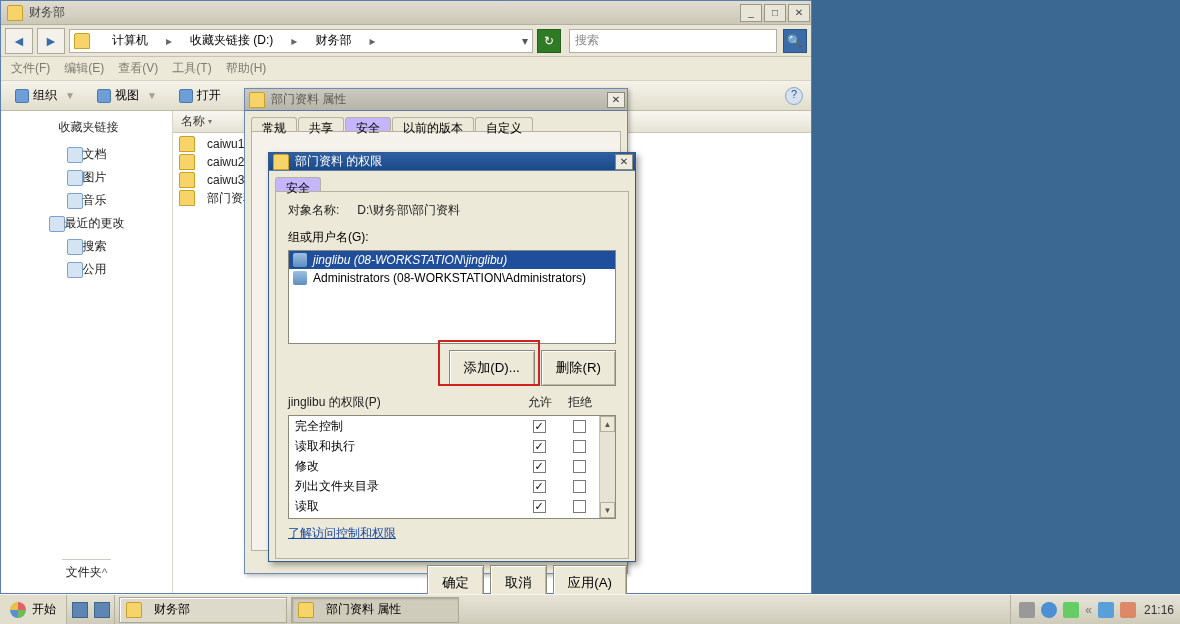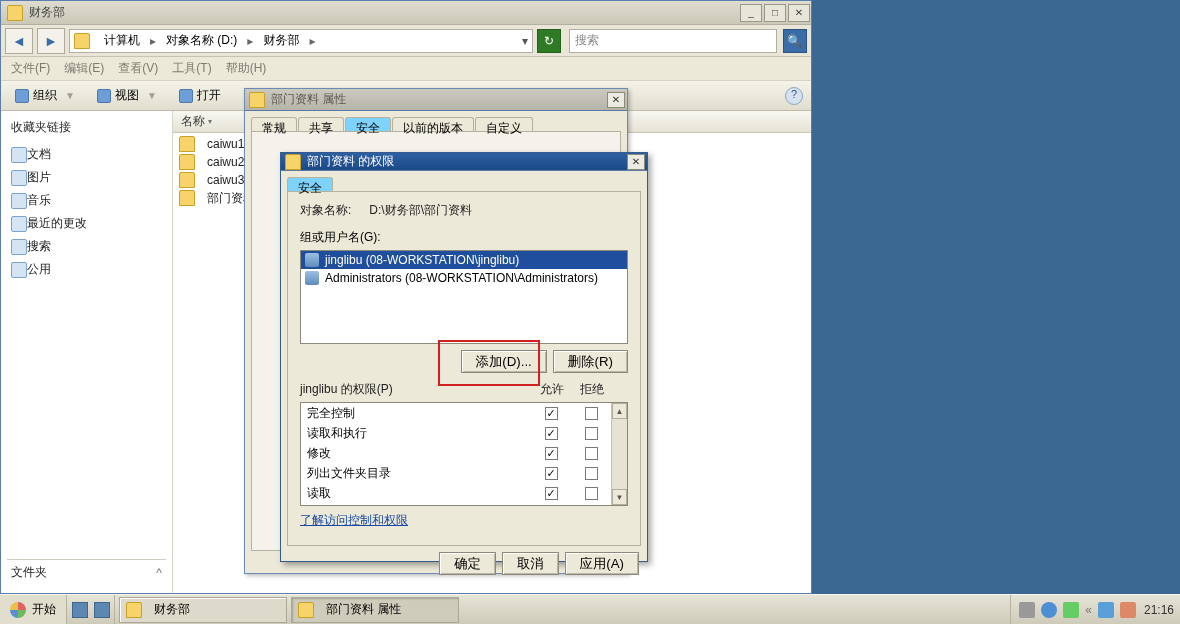--- a/index.html
+++ b/index.html
@@ -24,34 +24,34 @@
 .nav-bar {
   height:32px; background:#E9E6D8; border-bottom:1px solid #c7c3b4;
   display:flex; align-items:center; padding:0 4px; gap:4px;
 }
 .nav-btn {
   width:28px; height:26px; background:#F3F1E9; border:1px solid #aeaa9a; display:flex; align-items:center; justify-content:center;
 }
 .nav-btn.disabled { color:#aaa; }
 .arrow-icon { font-size:14px; color:#3A6DA8; }
 .bread {
-  flex:1; height:24px; background:#FFF; border:1px solid #b3b0a3; display:flex; align-items:center; padding:0 4px; gap:8px;
+  flex:1; height:24px; background:#FFF; border:1px solid #b3b0a3; display:flex; align-items:center; padding:0 4px; gap:16px;
 }
 .bread .dd { color:#666; margin:0 2px; }
 .refresh-btn { width:24px; height:24px; background:#2F7A24; border:1px solid #246019; color:#fff; display:flex; align-items:center; justify-content:center; }
 .search-box { width:208px; height:24px; background:#FFF; border:1px solid #b3b0a3; color:#8a8a8a; padding:0 5px; display:flex; align-items:center; margin-left:4px; }
 .search-go { width:24px; height:24px; background:#3A6DA8; border:1px solid #2c5381; color:#fff; display:flex; align-items:center; justify-content:center; margin-left:2px; }
 .menu-bar { height:24px; background:#ECE9D8; display:flex; align-items:center; padding:0 10px; gap:14px; color:#7e7b70; border-bottom:1px solid #d7d3c4; }
 .tool-bar { height:30px; background:linear-gradient(#F5F3EA,#E1DECE); border-bottom:1px solid #bfbba9; display:flex; align-items:center; padding:0 8px; gap:6px; }
 .tool-bar .sep { color:#a39f90; font-size:10px; padding:0 4px; }
 .tool-bar .tbtn { display:flex; align-items:center; gap:4px; padding:2px 6px; }
 .tool-bar .tbtn .ci { width:14px; height:14px; background:#6E9ED8; border:1px solid #4c78aa; border-radius:2px; }
 .help-btn { margin-left:auto; width:18px; height:18px; border:1px solid #8aa6c7; border-radius:9px; background:#d6e2f0; text-align:center; font-size:11px; color:#345a8b;}
 .content { flex:1; display:flex; background:#FFF; }
-.sidebar { width:172px; border-right:1px solid #D8D6CB; padding:8px 6px; display:flex; flex-direction:column; gap:2px; }
+.sidebar { width:172px; border-right:1px solid #D8D6CB; padding:8px 6px; display:flex; flex-direction:column; gap:2px;align-items:center; }
 .side-hdr { color:#2a2a2a; margin-bottom:6px; padding-left:4px; }
 .side-item { display:flex; align-items:center; padding:2px 4px; color:#222; }
 .side-item .sico { width:16px; height:16px; border:1px solid #7ba3ce; background:#d5e4f3; border-radius:2px; }
 .side-ftr { margin-top:auto; border-top:1px solid #d0cdbf; padding:4px; display:flex; align-items:center; color:#222; }
 .side-ftr .chev { margin-left:auto; color:#777; }
 .list { flex:1; display:flex; flex-direction:column; }
 .list-hdr { height:22px; background:linear-gradient(#F8F7F1,#E6E3D5); border-bottom:1px solid #cac6b6; display:flex; align-items:center; padding-left:8px; color:#3a3a3a; }
 .list-hdr .col { display:flex; align-items:center; gap:3px; }
 .list-body { flex:1; padding:2px 4px; }
 .folder-item { display:flex; align-items:center; gap:6px; height:18px; padding-left:2px; color:#222; font-family:Consolas,monospace; font-size:12px; }
@@ -64,45 +64,45 @@
 .dlg-title {
   height:22px; background:linear-gradient(#96B2D6,#7B9DC8); color:#FFF; display:flex; align-items:center; padding-left:4px;
   border-bottom:1px solid #5a7ba7;
 }
 .dlg-title.inactive { background:linear-gradient(#CBC9C0,#B7B4A9); color:#5a5850; }
 .dlg-close { width:18px; height:16px; margin-left:auto; margin-right:2px; background:#EDEBE1; border:1px solid #8b8978; display:flex; align-items:center; justify-content:center; font-family:Arial; font-size:10px; color:#333; }
 .tab-row { display:flex; padding:6px 6px 0 6px; gap:1px; }
 .tab {
   height:14px; padding:2px 10px; background:#ECE9D8; border:1px solid #b5b29f; border-bottom:none; border-radius:3px 3px 0 0;
 }
-.tab.active { background:#7dd3fc; position:relative; z-index:2; }
+.tab.active { background:#c4b5fd; position:relative; z-index:2; }
 .tab-pane { background:#F4F2EA; border:1px solid #b5b29f; margin:0 6px 6px 6px; flex:1; }
 
 
 .dlg-perm {
   position:absolute; left:268px; top:152px; width:368px; height:410px;
   background:#ECE9D8; border:1px solid #335b8e; box-shadow:3px 3px 6px rgba(0,0,0,0.35);
-  display:flex; flex-direction:column;margin-left:12px;
+  display:flex; flex-direction:column;
 }
 .dlg-perm .dlg-title { background:linear-gradient(#2E5FA2,#1C4A88); }
 .perm-body { flex:1; padding:6px; display:flex; flex-direction:column; }
 .perm-tab-pane {
   flex:1; border:1px solid #b5b29f; background:#ECE9D8; padding:10px 12px;
   display:flex; flex-direction:column;
 }
 .lbl-line { display:flex; gap:18px; margin-bottom:10px; color:#222; }
 .users-list {
   height:94px; border:1px solid #8b8978; background:#FFF; margin-bottom:6px; overflow:hidden;
 }
 .user-item { height:18px; display:flex; align-items:center; padding:0 4px; gap:6px; font-family:Consolas,monospace; font-size:12px; color:#000; }
-.user-item.selected { background:#1F4E9C; color:#FFF; }
+.user-item.selected { background:#1F4E9C; color:#FFF;font-style:italic; }
 .user-icon { width:14px; height:14px; background:linear-gradient(#9dbfe3,#5d8dbd); border-radius:2px; }
 .ad-btns { display:flex; justify-content:flex-end; gap:6px; margin-bottom:8px; }
 .winbtn {
-  height:23px; padding:0 14px; background:#ECE9D8; border:1px solid #8b8978;
+  height:36px; padding:0 14px; background:#ECE9D8; border:1px solid #8b8978;
   box-shadow:inset 1px 1px 0 #fff, inset -1px -1px 0 #bbb8a9;
 }
 .add-hl { position:absolute; left:438px; top:340px; width:102px; height:46px; border:2px solid #D02020; pointer-events:none; }
 .perm-hdr { display:flex; align-items:center; margin-bottom:4px; }
 .perm-hdr .phl { color:#222; }
 .perm-hdr .phc { width:40px; text-align:center; color:#222; }
 .perm-grid {
   height:104px; border:1px solid #8b8978; background:#FFF; display:flex;
 }
 .perm-rows { flex:1; overflow:hidden; }
@@ -155,21 +155,21 @@
     <div class="nav-btn disabled">
         <span class="arrow-icon">◄</span>
       </div>
     <div class="nav-btn disabled">
         <span class="arrow-icon">►</span>
       </div>
     <div class="bread">
       <span class="folder-icon"></span>
       <span>计算机</span>
         <span class="dd">▸</span>
-      <span>对象名称 (D:)</span>
+      <span>收藏夹链接 (D:)</span>
         <span class="dd">▸</span>
       <span>财务部</span>
         <span class="dd">▸</span>
       <span style="margin-left:auto; color:#555;">▾</span>
     </div>
     <div class="refresh-btn">
         <span>↻</span>
       </div>
     <div class="search-box">
         <span>搜索</span>

